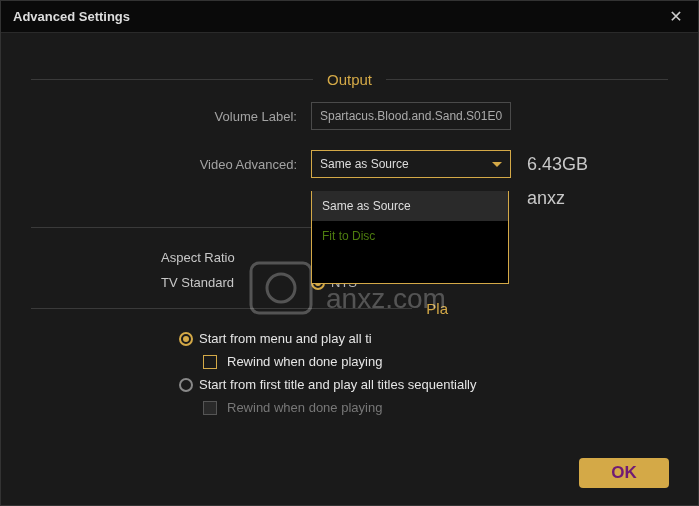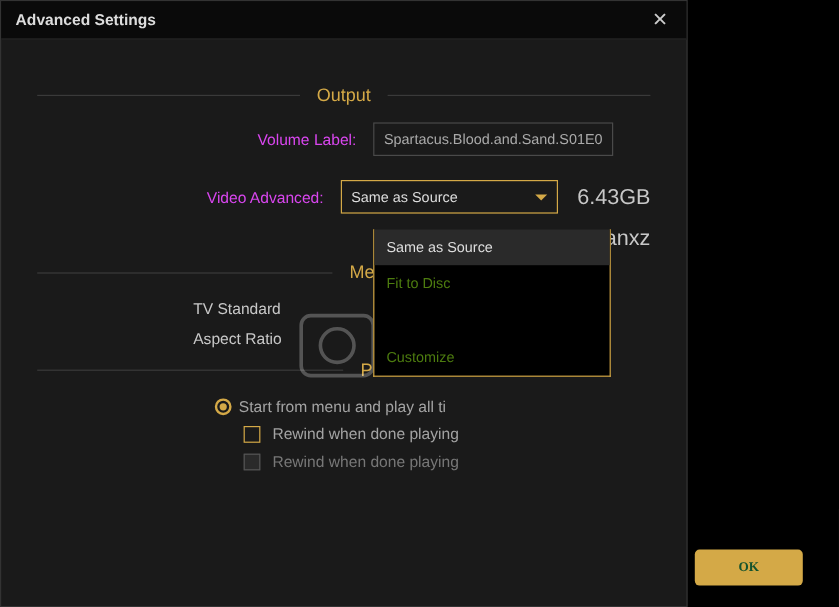--- a/index.html
+++ b/index.html
@@ -7,21 +7,21 @@
   background: #000;
   font-family: Arial, sans-serif;
   font-size: 13px;
   color: #b8b8b8;
   width: 699px;
   height: 506px;
   overflow: hidden;
   position: relative;
 }
 .window {
-  width: 573px;
+  width: 699px;
   height: 506px;
   background: #1a1a1a;
   border: 1px solid #333;
 }
 .titlebar {
   height: 32px;
   background: #0a0a0a;
   display: flex;
   align-items: center;
   justify-content: space-between;
@@ -63,21 +63,21 @@
   padding: 0 14px;
 }
 .form-row {
   display: flex;
   align-items: center;
   margin-bottom: 10px;
 }
 .form-label {
   width: 280px;
   text-align: right;
-  color: #d946ef;
+  color: #a3a3a3;
   padding-right: 14px;
   font-size: 13px;
 }
 .text-input {
   width: 200px;
   height: 28px;
   background: #1a1a1a;
   border: 1px solid #4a4a4a;
   color: #aaa;
   padding: 0 8px;
@@ -184,42 +184,41 @@
   border: 1px solid #d4a947;
   margin-right: 10px;
   margin-left: 24px;
   cursor: pointer;
 }
 .checkbox.disabled {
   border-color: #555;
   background: #2a2a2a;
 }
 .play-text {
-  color: #a3a3a3;
+  color: #e5e5e5;
   font-size: 13px;
 }
 .play-text.dim {
   color: #777;
 }
 .footer {
   position: absolute;
   bottom: 18px;
   right: 30px;
 }
 .ok-btn {
   width: 90px;
   height: 30px;
   background: #d4a947;
   border: none;
   border-radius: 4px;
-  color: #14532d;
-  font-size: 11px;
+  color: #701a75;
+  font-size: 17px;
   cursor: pointer;
   font-weight: bold;
-  font-family: Liberation Serif, serif;
 }
 .watermark {
   position: absolute;
   left: 240px;
   top: 220px;
   width: 220px;
   height: 100px;
   opacity: 0.25;
   pointer-events: none;
   z-index: 5;
@@ -262,58 +261,63 @@
     <div class="form-row" style="padding-left:280px;">
       <div style="width:200px;"></div>
       <span class="side-value">anxz</span>
     </div>
 
     <div class="dropdown-list">
       <div class="dropdown-item highlighted">Same as Source</div>
       <div class="dropdown-item">Fit to Disc</div>
       <div class="dropdown-item"> </div>
       <div class="dropdown-item"> </div>
-      <div class="dropdown-item">Customize</div>
     </div>
 
     <div class="section-header" style="margin-top:4px;">
       <div class="section-line"></div>
       <div class="section-title" style="padding-right:230px;">Me</div>
+    </div>
+
+    <div class="radio-row">
+      <div class="radio-label">Aspect Ratio</div>
+      <div class="radio-opt">
+        <span class="radio-circle selected"></span>
+        <span>16:9</span>
+      </div>
     </div>
 
     <div class="radio-row">
       <div class="radio-label">TV Standard</div>
       <div class="radio-opt">
         <span class="radio-circle selected"></span>
         <span>NTS</span>
       </div>
     </div>
 
-    <div class="radio-row">
-      <div class="radio-label">Aspect Ratio</div>
-      <div class="radio-opt">
-        <span class="radio-circle selected"></span>
-        <span>16:9</span>
-      </div>
-    </div>
-
     <div class="section-header" style="margin-top:4px;">
       <div class="section-line"></div>
       <div class="section-title" style="padding-right:220px;">Pla</div>
     </div>
 
     <div class="play-row">
       <div class="radio-opt">
         <span class="radio-circle selected"></span>
         <span class="play-text">Start from menu and play all ti</span>
       </div>
     </div>
     <div class="play-row">
       <span class="checkbox"></span>
       <span class="play-text">Rewind when done playing</span>
+    </div>
+    <div class="play-row">
+      <div class="radio-opt">
+        <span class="radio-circle unselected"></span>
+        <span class="play-text">Start from first title and play all titles sequentially</span>
+      </div>
     </div>
     <div class="play-row">
       <span class="checkbox disabled"></span>
       <span class="play-text dim">Rewind when done playing</span>
     </div>
 
     <svg class="watermark" viewBox="0 0 220 100">
       <rect x="10" y="10" width="60" height="50" rx="8" fill="none" stroke="#fff" stroke-width="3"></rect>
       <circle cx="40" cy="35" r="14" fill="none" stroke="#fff" stroke-width="3"></circle>
       <text x="85" y="55" fill="#fff" font-size="28" font-family="Arial">anxz.com</text>

